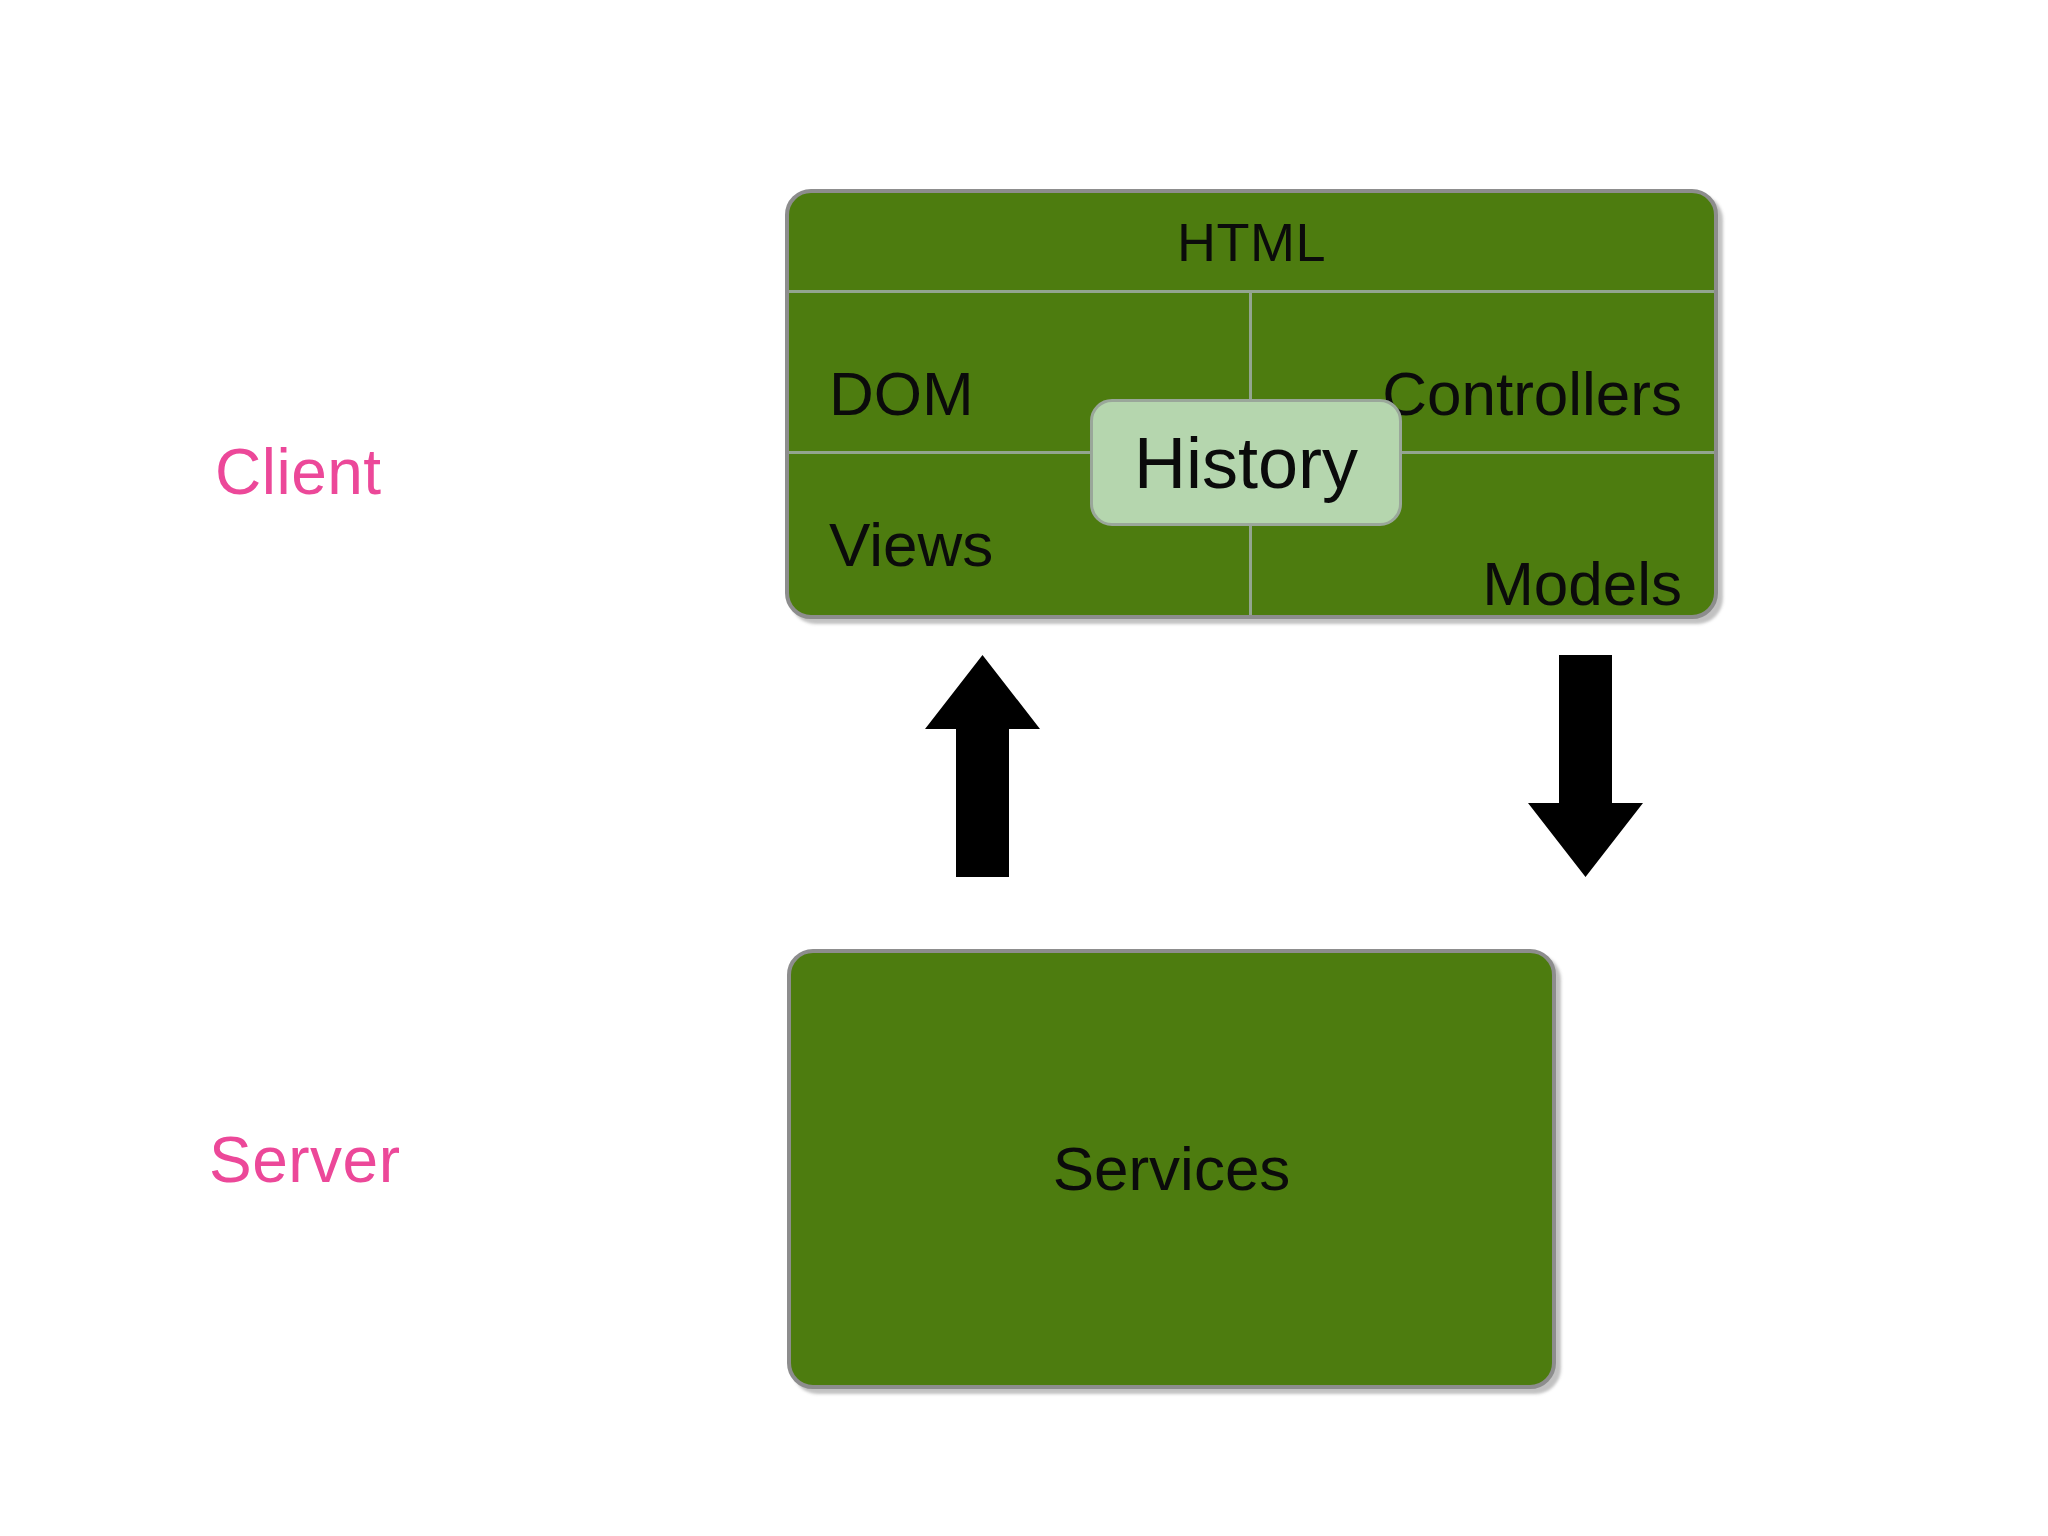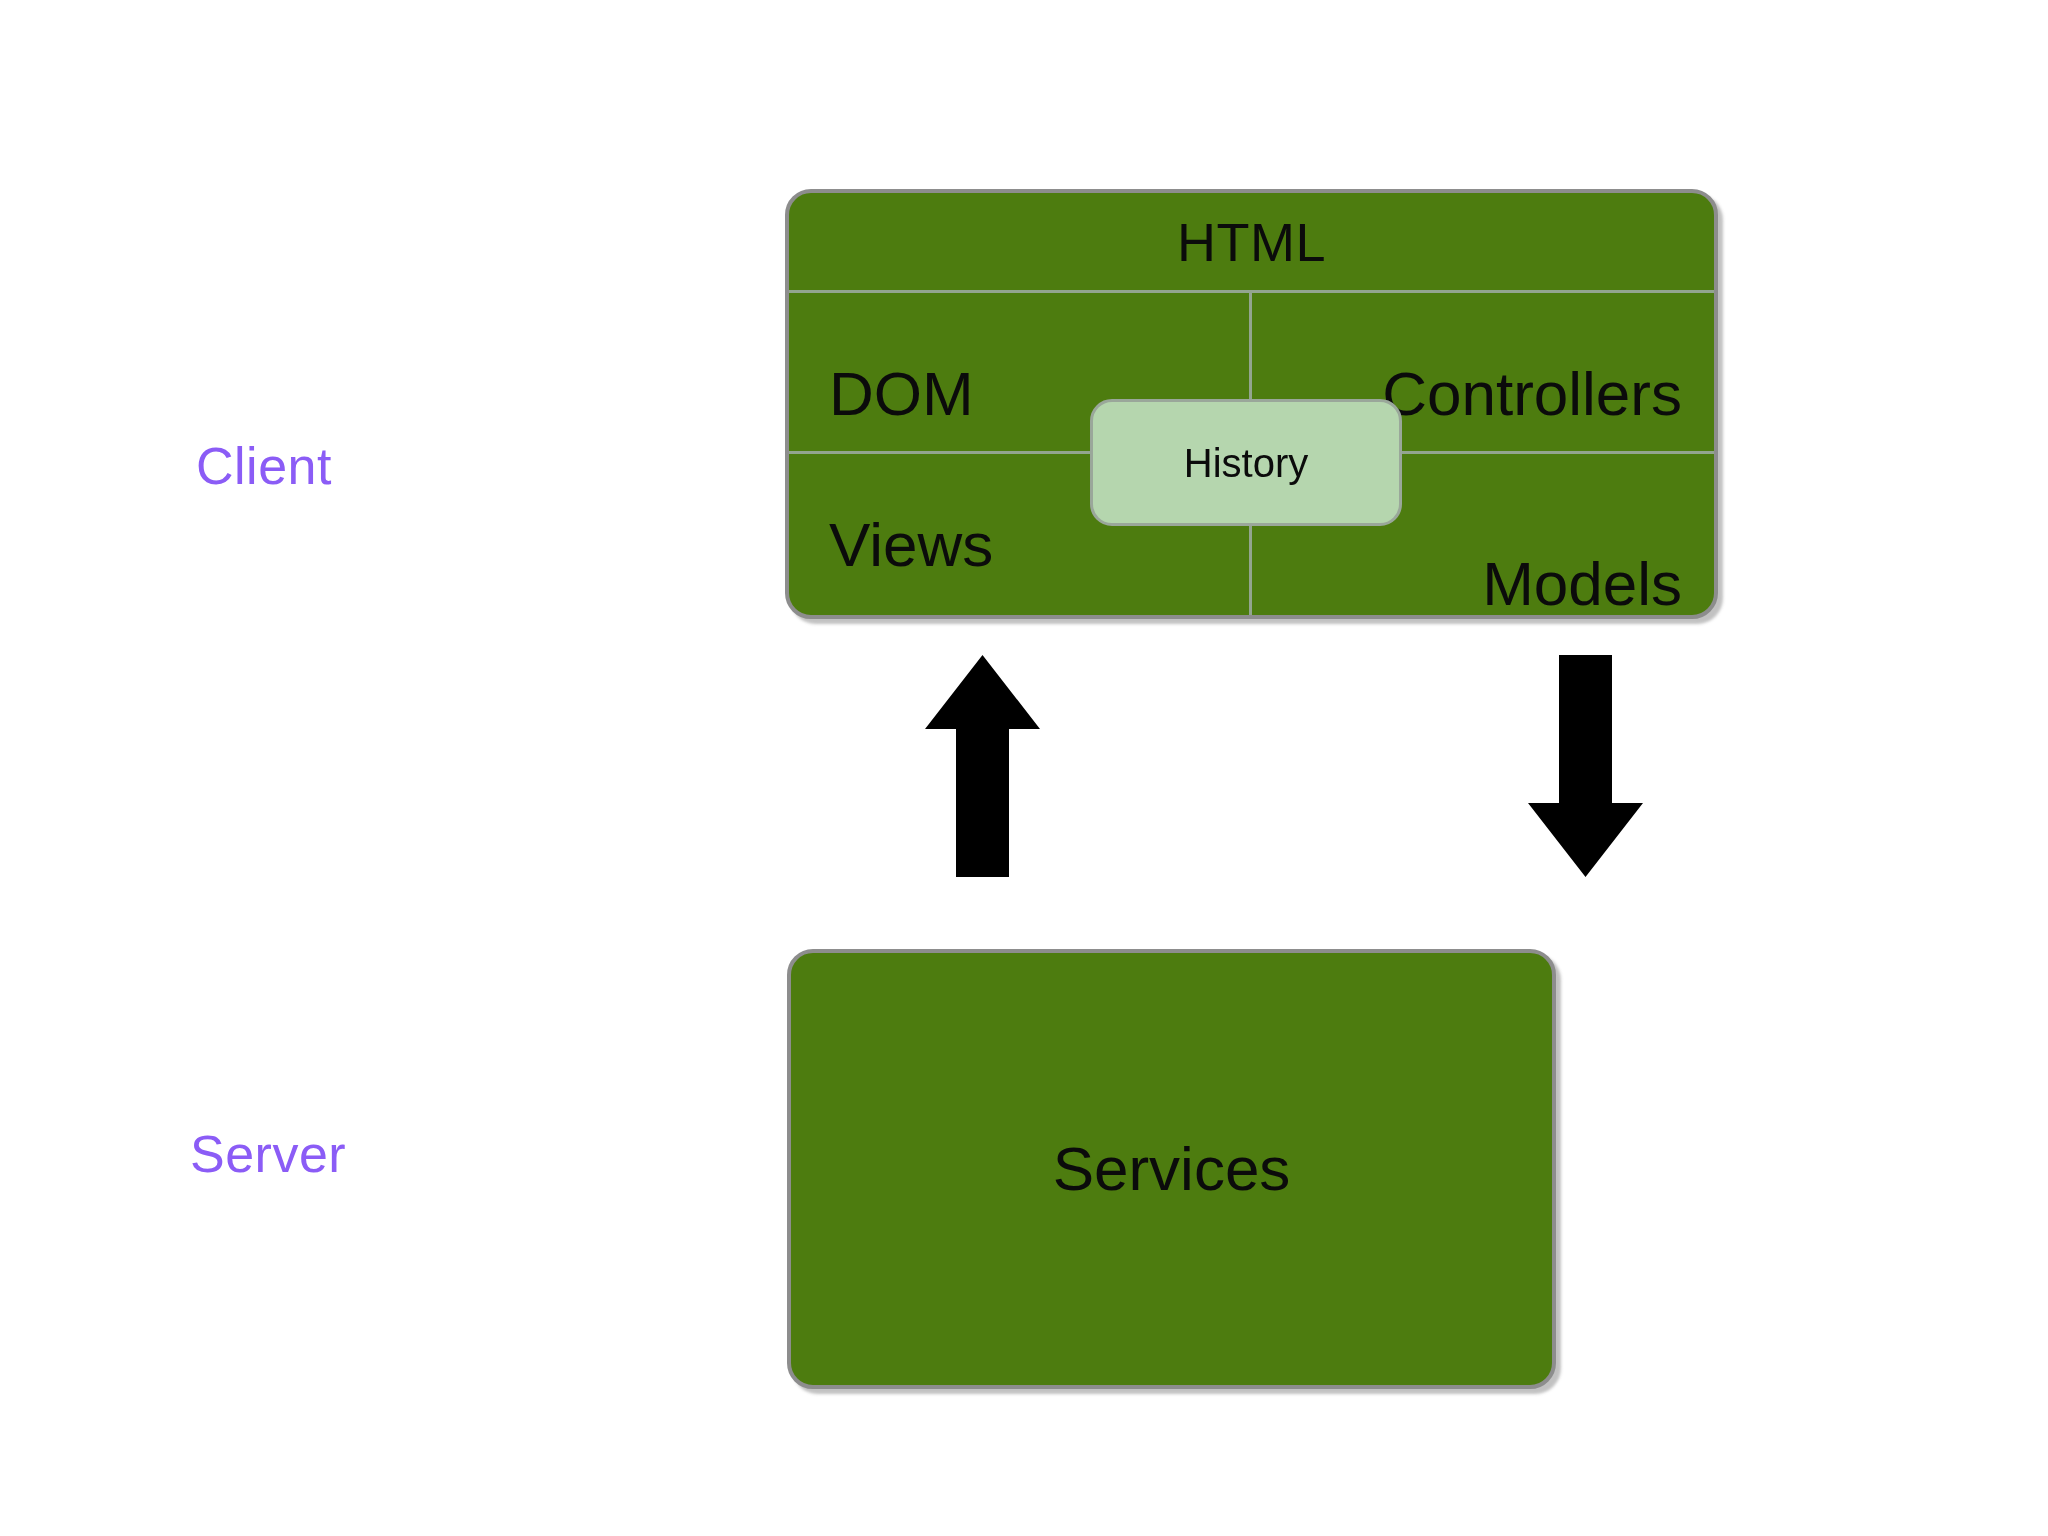--- a/index.html
+++ b/index.html
@@ -18,26 +18,27 @@
     position: relative;
     width: 2048px;
     height: 1536px;
     background: #ffffff;
   }
 
   
   .tier-label {
     position: absolute;
     font-family: "Liberation Sans", sans-serif;
-    font-size: 52px;
+    font-size: 64px;
     font-weight: 500;
-    color: #8b5cf6;
+    color: #ec4899;
     letter-spacing: 0.5px;
     white-space: nowrap;
     line-height: 1;
+    margin-left: 19px;
   }
   #label-client { left: 196px; top: 440px; }
   #label-server { left: 190px; top: 1128px; }
 
   
   .panel {
     position: absolute;
     background: #4d7c0f;
     border: 4px solid #8d8d8d;
     border-radius: 26px;
@@ -126,21 +127,21 @@
     background: #b5d6ae;
     border: 3px solid #9aa79a;
     border-radius: 22px;
     box-sizing: border-box;
     display: flex;
     align-items: center;
     justify-content: center;
     z-index: 5;
   }
   #history-box .cell-text {
-    font-size: 40px;
+    font-size: 72px;
     color: #0b0b0b;
     line-height: 1;
     white-space: nowrap;
   }
 
   
   .arrow {
     position: absolute;
     z-index: 2;
   }

